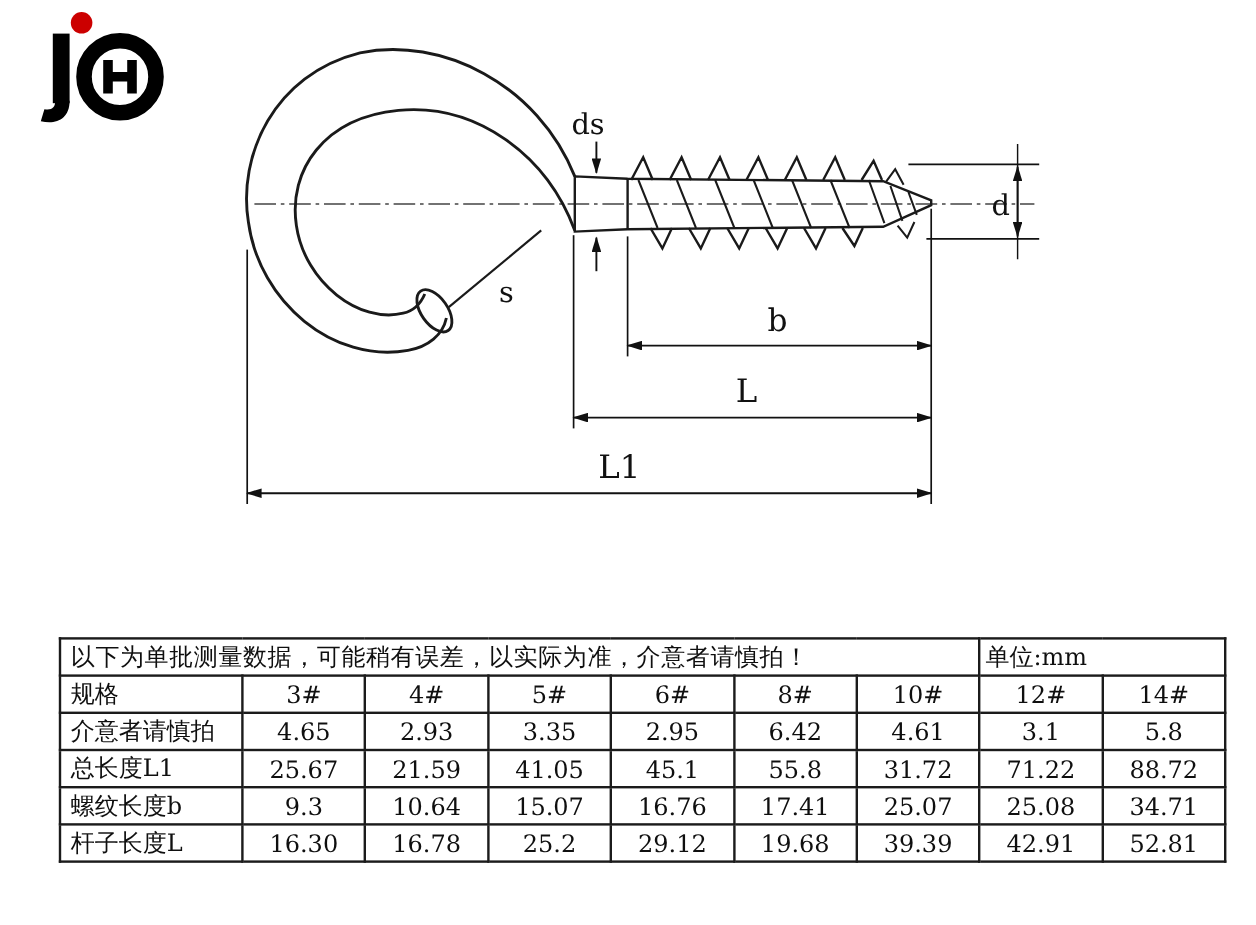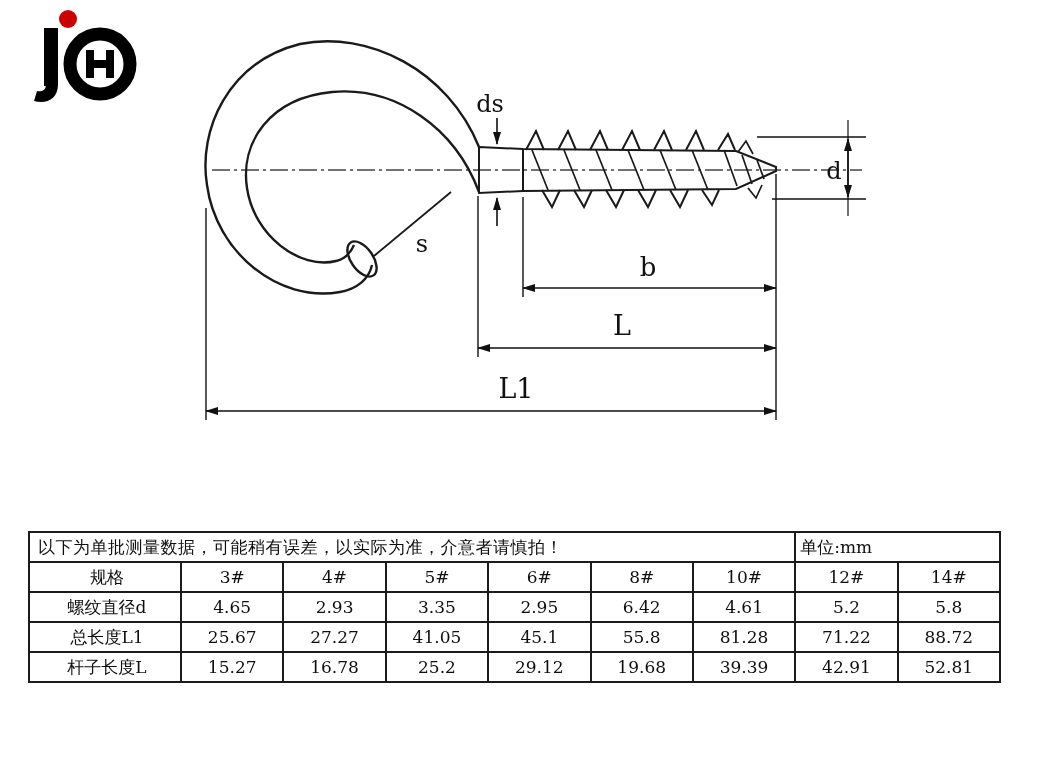--- a/index.html
+++ b/index.html
@@ -24,37 +24,37 @@
     left: 0; top: 0;
     width: 1047px; height: 480px;
   }
   .drawing text {
     font-family: "DejaVu Serif", "Liberation Serif", serif;
     fill: #111;
   }
 
   table.dim-table {
     position: absolute;
-    left: 28px; top: 531px;
+    left: 49px; top: 531px;
     width: 973px;
     border-collapse: collapse;
     table-layout: fixed;
-    font-size: 17px;
+    font-size: 20px;
     font-family: "DejaVu Serif", "Liberation Serif", serif;
     color: #0f0f0f;
   }
   table.dim-table td {
     border: 2px solid #1b1b1b;
     height: 30px;
     text-align: center;
     padding: 1px 4px;
     white-space: nowrap;
     overflow: hidden;
   }
-  table.dim-table td.label-cell { text-align: center; padding-left: 8px; margin-top: 24px; }
+  table.dim-table td.label-cell { text-align: left; padding-left: 8px; margin-top: 24px; }
   table.dim-table td.notice     { text-align: left; padding-left: 8px; letter-spacing: 0.5px; }
   table.dim-table td.unit       { text-align: left; }
 </style>
 </head>
 <body>
 
 <div class="stage">
 
   <svg class="brand-logo" viewBox="0 0 145 105" aria-hidden="true">
     <g>
@@ -159,44 +159,55 @@
           <td>3#</td>
           <td>4#</td>
           <td>5#</td>
           <td>6#</td>
           <td>8#</td>
           <td>10#</td>
           <td>12#</td>
           <td>14#</td>
         </tr>
         <tr>
-          <td class="label-cell">螺纹直径d</td>
+          <td class="label-cell">介意者请慎拍</td>
           <td>4.65</td>
           <td>2.93</td>
           <td>3.35</td>
           <td>2.95</td>
           <td>6.42</td>
           <td>4.61</td>
-          <td>5.2</td>
+          <td>3.1</td>
           <td>5.8</td>
         </tr>
         <tr>
           <td class="label-cell">总长度L1</td>
           <td>25.67</td>
-          <td>27.27</td>
+          <td>21.59</td>
           <td>41.05</td>
           <td>45.1</td>
           <td>55.8</td>
-          <td>81.28</td>
+          <td>31.72</td>
           <td>71.22</td>
           <td>88.72</td>
         </tr>
         <tr>
+          <td class="label-cell">螺纹长度b</td>
+          <td>9.3</td>
+          <td>10.64</td>
+          <td>15.07</td>
+          <td>16.76</td>
+          <td>17.41</td>
+          <td>25.07</td>
+          <td>25.08</td>
+          <td>34.71</td>
+        </tr>
+        <tr>
           <td class="label-cell">杆子长度L</td>
-          <td>15.27</td>
+          <td>16.30</td>
           <td>16.78</td>
           <td>25.2</td>
           <td>29.12</td>
           <td>19.68</td>
           <td>39.39</td>
           <td>42.91</td>
           <td>52.81</td>
         </tr>
       </tbody>
   </table>

